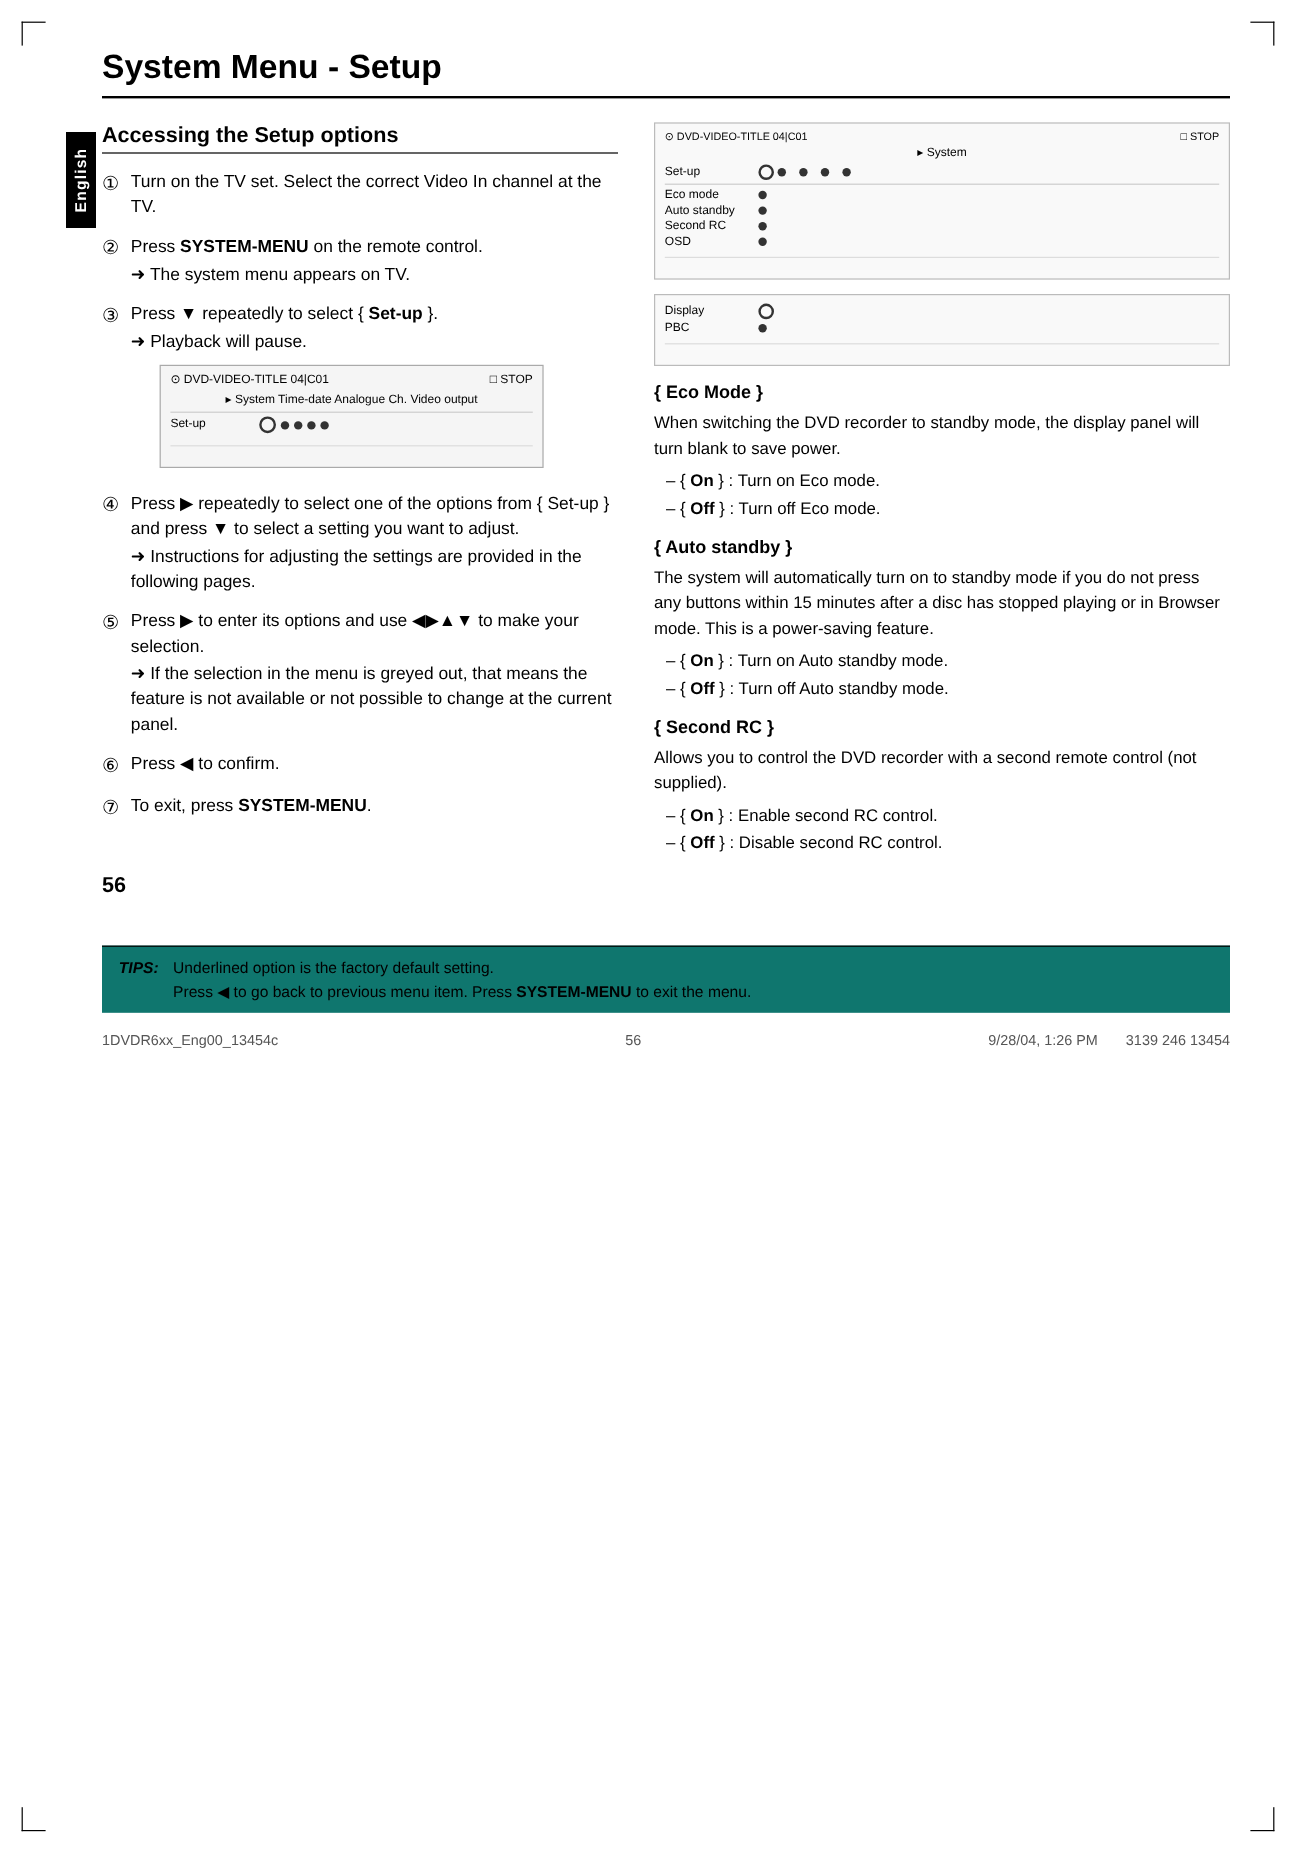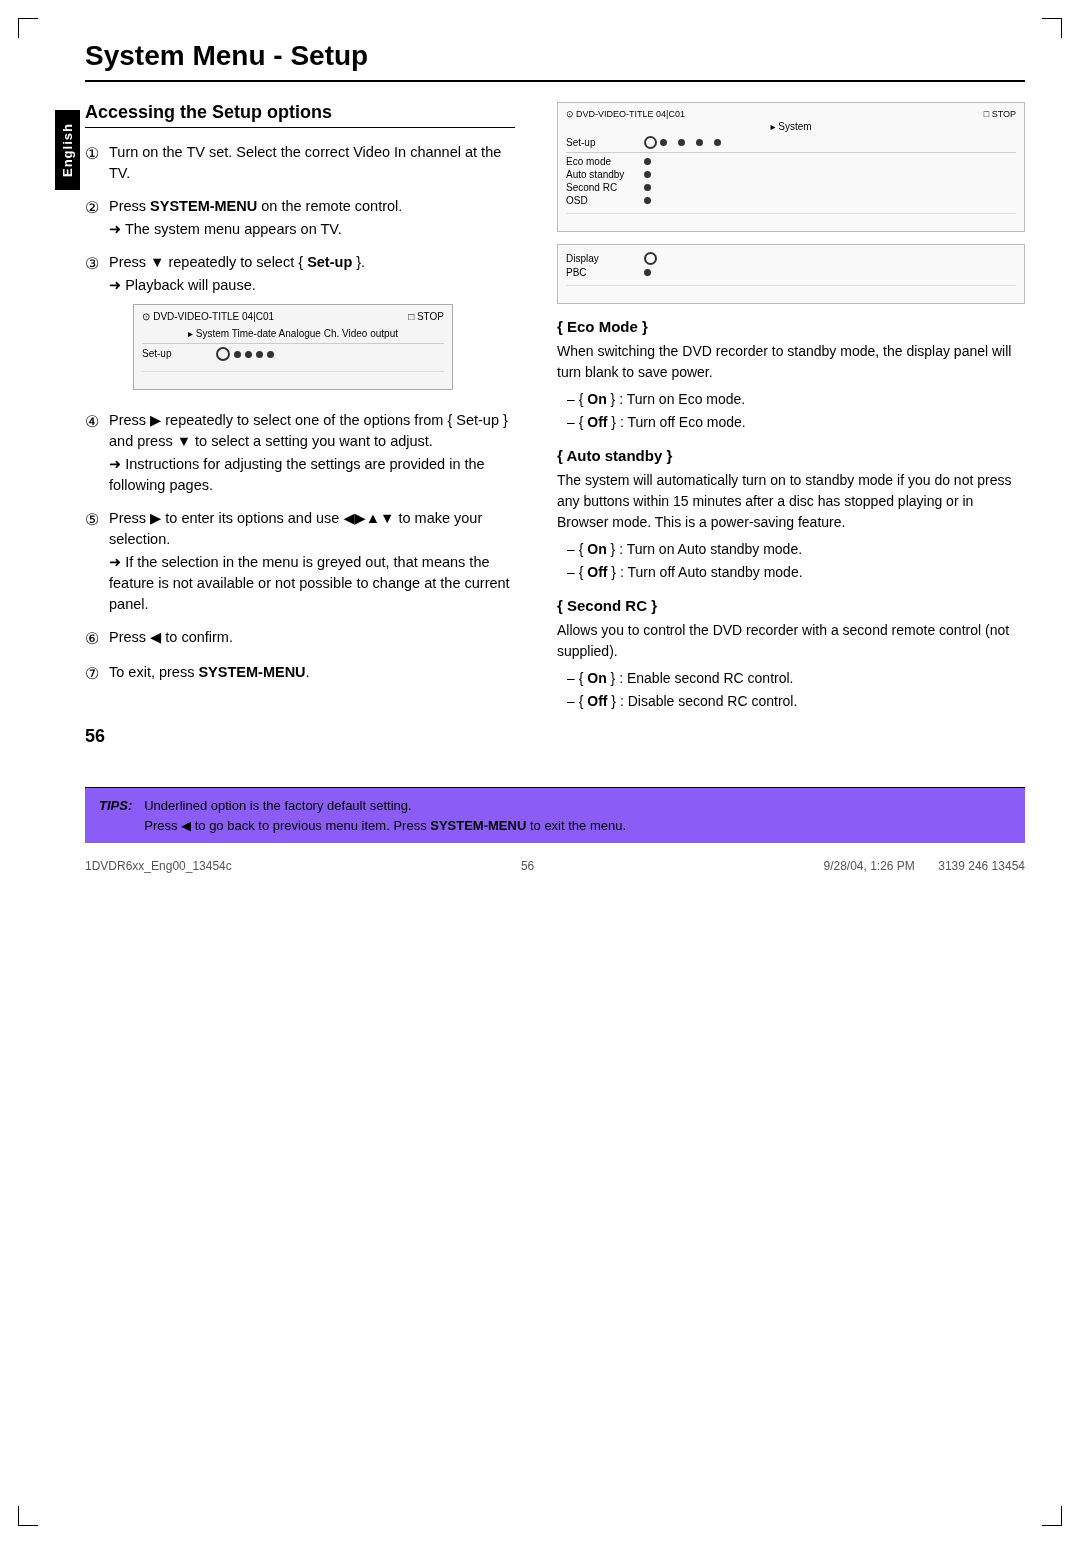--- a/index.html
+++ b/index.html
@@ -55,21 +55,21 @@
       padding: 8px 5px;
       letter-spacing: 1px;
       height: 80px;
       display: flex;
       align-items: center;
       justify-content: center;
     }
 
     .main-content {
       display: flex;
-      gap: 42px;
+      gap: 30px;
       margin-left: 30px;
     }
 
     .left-column {
       flex: 0 0 430px;
     }
 
     .right-column {
       flex: 1;
     }
@@ -274,21 +274,21 @@
 
     .bullet-list li::before {
       content: "– ";
     }
 
     
     .tips-bar {
       margin-top: 40px;
       border-top: 1px solid #000;
       padding-top: 8px;
-      background: #8b5cf6;
+      background: #0f766e;
       padding: 8px 14px;
       font-size: 13px;
       line-height: 1.5;
       margin-left: 30px;
     }
 
     .tips-inner {
       display: flex;
       gap: 12px;
     }

